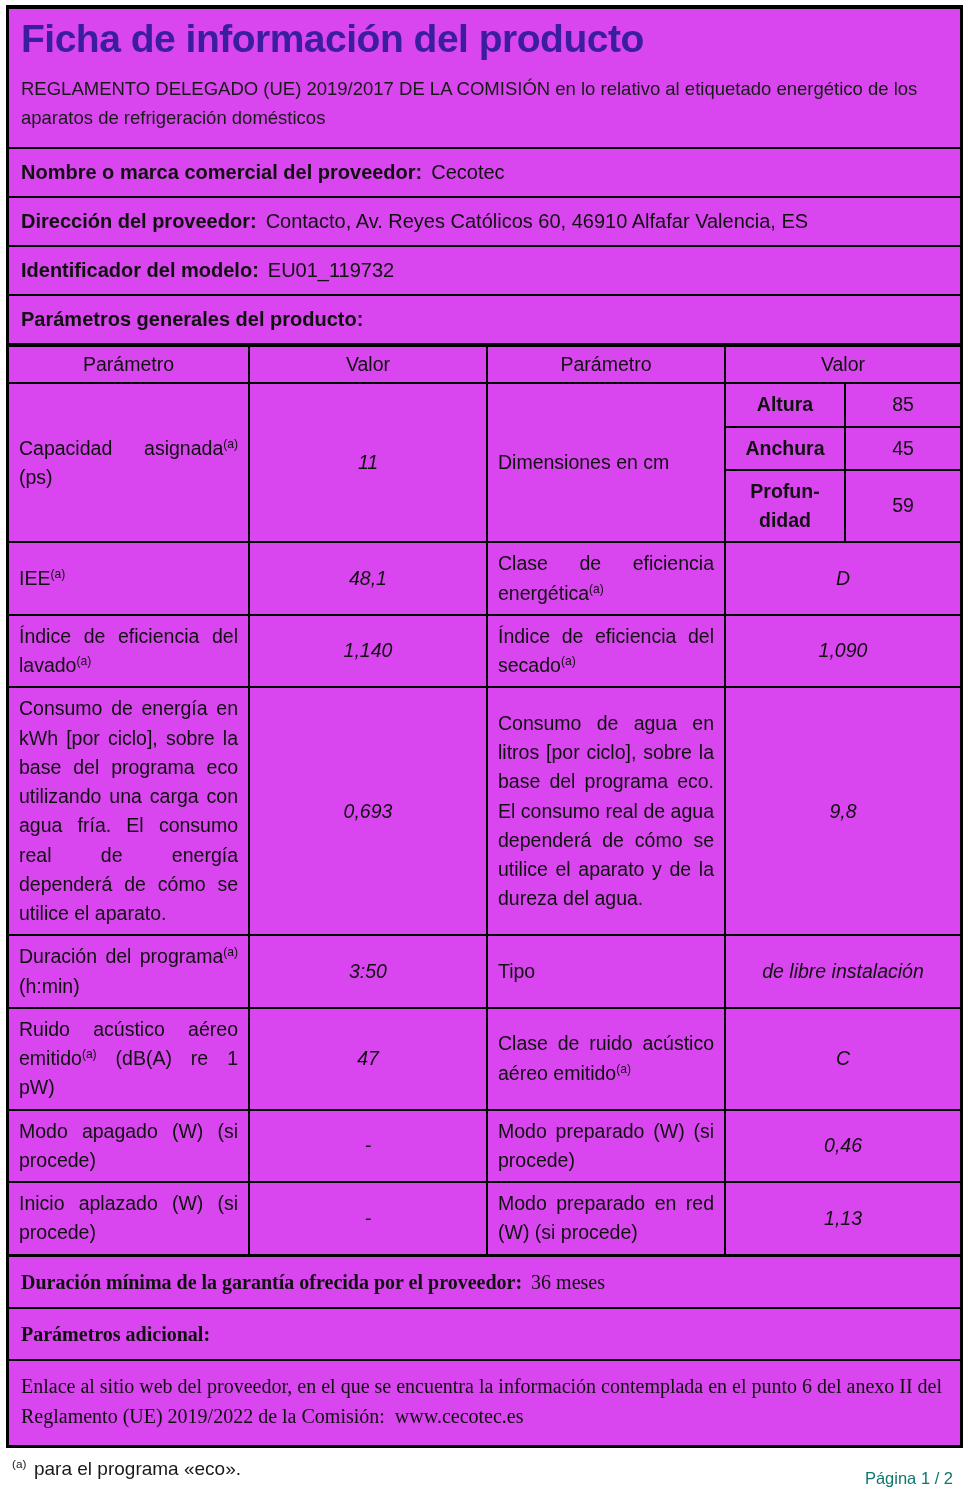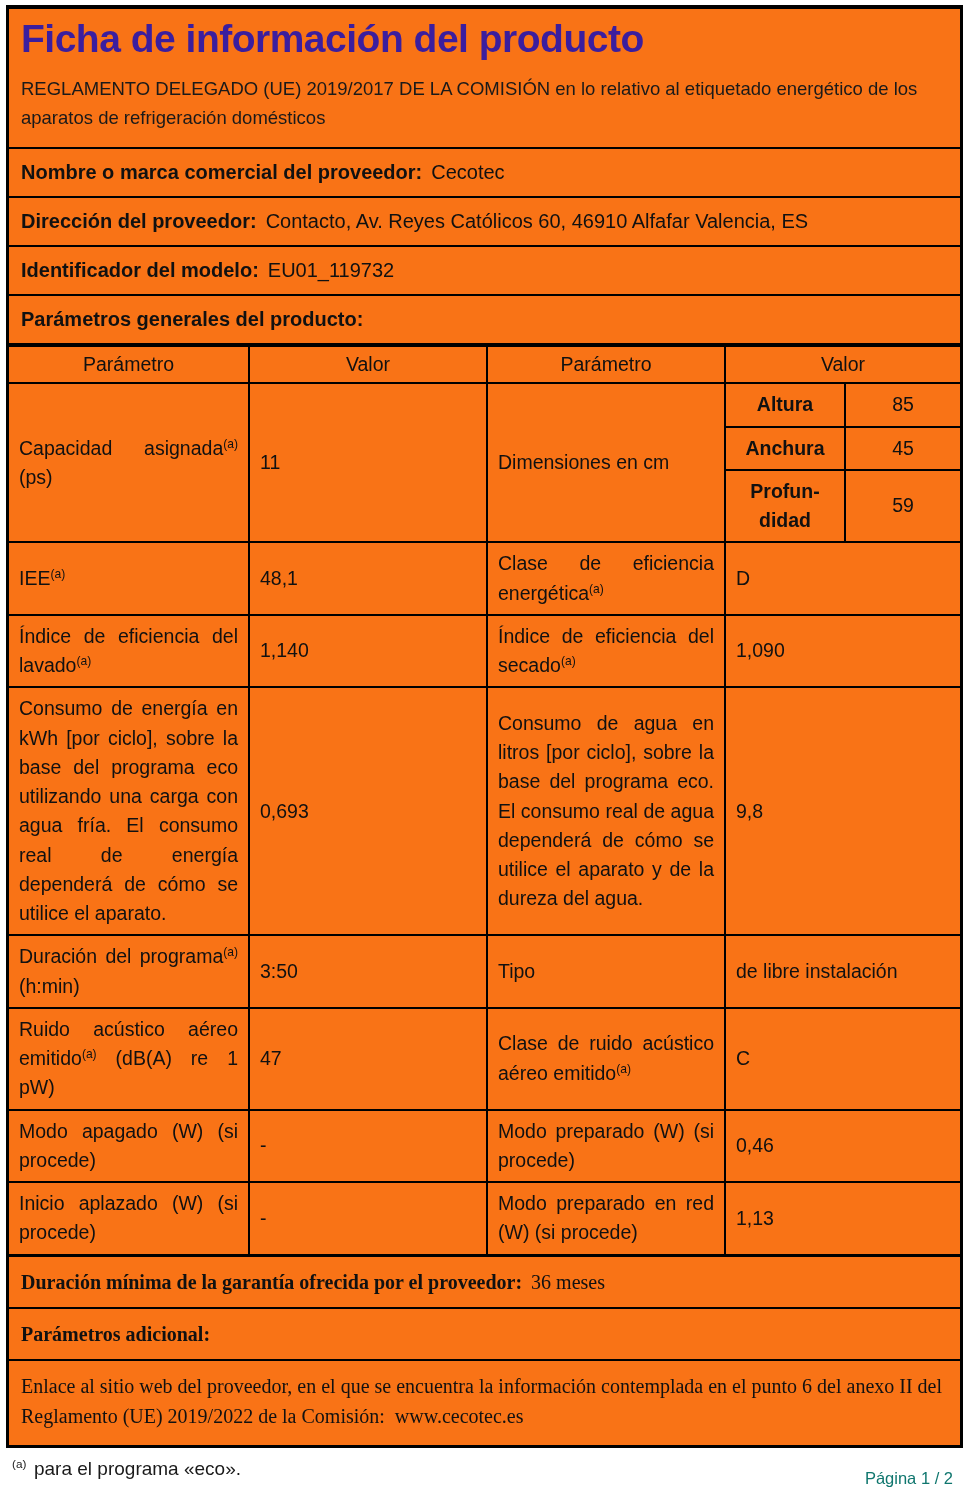--- a/index.html
+++ b/index.html
@@ -8,21 +8,21 @@
     background: #ffffff;
     font-family: "Liberation Sans", "DejaVu Sans", sans-serif;
     color: #111111;
     position: relative;
     overflow: hidden;
   }
   .sheet {
     margin: 5px 6px 0 6px;
     border: 3px solid #000;
     border-top-width: 4px;
-    background: #f97316;
+    background: #d946ef;
   }
   
   .doc-header { padding: 8px 12px 14px 12px; border-bottom: 2px solid #000; }
   .doc-title {
     font-size: 39px;
     font-weight: 700;
     letter-spacing: -0.5px;
     line-height: 1.15;
   }
   .doc-subtitle {
@@ -53,21 +53,21 @@
     padding: 6px 10px;
     vertical-align: middle;
     font-weight: 400;
   }
   table.ptable tr > *:first-child { border-left: none; }
   table.ptable tr > *:last-child  { border-right: none; }
   table.ptable thead th { height: 37px; padding: 3px 10px; }
   th.h-param { text-align: center; }
   th.h-valor { text-align: center; }
   td.lbl-cell { text-align: justify; }
-  td.val-cell { text-align: left; }
+  td.val-cell { text-align: center; font-style: italic; }
   sup { font-size: 0.62em; line-height: 0; }
   
   td.dim-lbl, td.dim-val {
     text-align: center;
     padding: 2px 6px;
     border-top: 1px solid #555;
     border-bottom: 1px solid #555;
   }
   td.dim-lbl { border-left: 2px solid #000; border-right: 1px solid #555; }
   td.dim-val { border-left: 1px solid #555; vertical-align: top; padding-top: 4px; }

